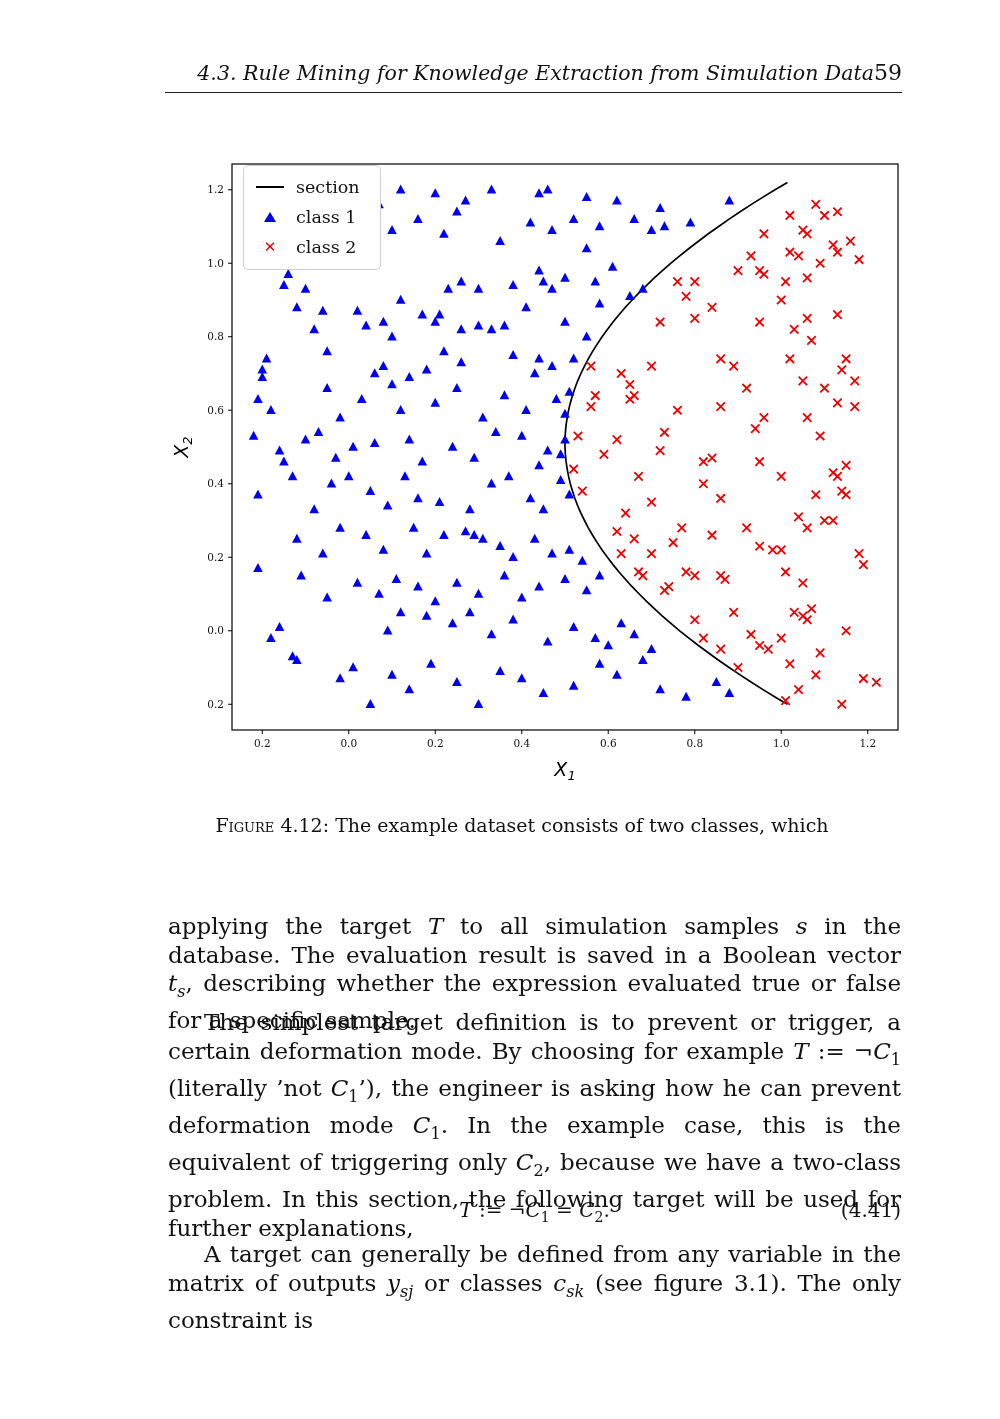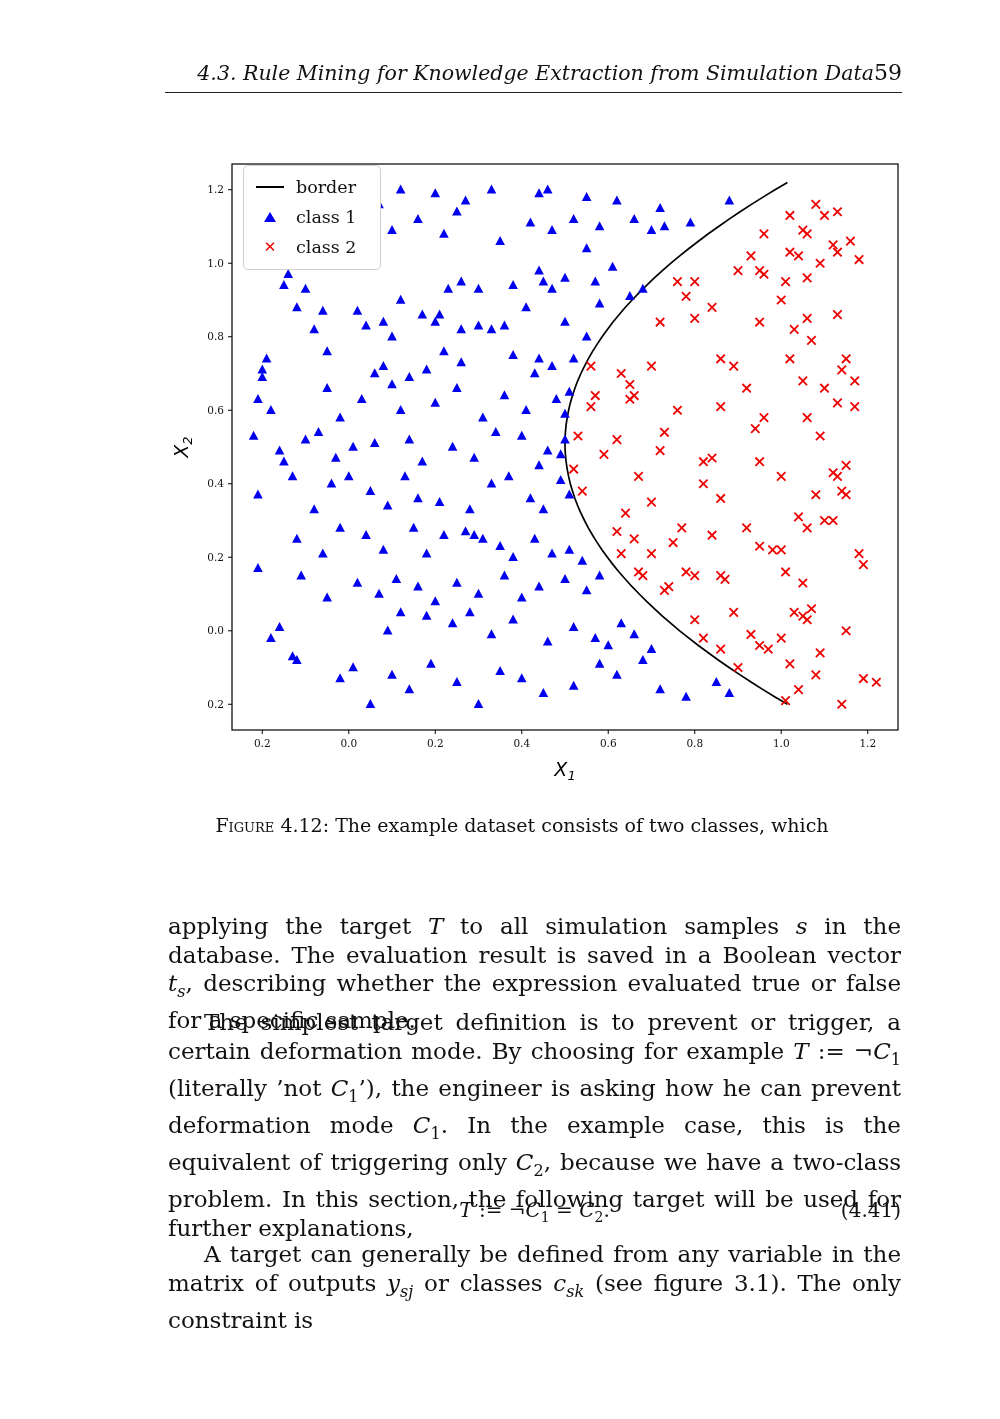--- a/index.html
+++ b/index.html
@@ -420,21 +420,21 @@
           <path d="M669.5792207792207,552.0727272727272 L677.9792207792208,560.4727272727273 M669.5792207792207,560.4727272727273 L677.9792207792208,552.0727272727272" stroke="#ee0000" stroke-width="1.8" fill="none"></path>
           <path d="M613.3584415584414,548.3974025974026 L621.7584415584415,556.7974025974027 M613.3584415584414,556.7974025974027 L621.7584415584415,548.3974025974026" stroke="#ee0000" stroke-width="1.8" fill="none"></path>
           <path d="M704.1766233766233,530.0207792207792 L712.5766233766234,538.4207792207793 M704.1766233766233,538.4207792207793 L712.5766233766234,530.0207792207792" stroke="#ee0000" stroke-width="1.8" fill="none"></path>
         </g>
       </svg>
     <div id="legend">
       <div class="legend-row">
         <span class="legend-icon">
             <span class="glyph-line" style="background: rgb(0, 0, 0);"></span>
           </span>
-        <span class="legend-label">border</span>
+        <span class="legend-label">section</span>
       </div>
       <div class="legend-row">
         <span class="legend-icon">
             <span class="glyph-tri" style="border-bottom-color: rgb(0, 0, 238);"></span>
           </span>
         <span class="legend-label">class 1</span>
       </div>
       <div class="legend-row">
         <span class="legend-icon glyph-x" style="color: rgb(238, 0, 0);">✕</span>
         <span class="legend-label">class 2</span>

